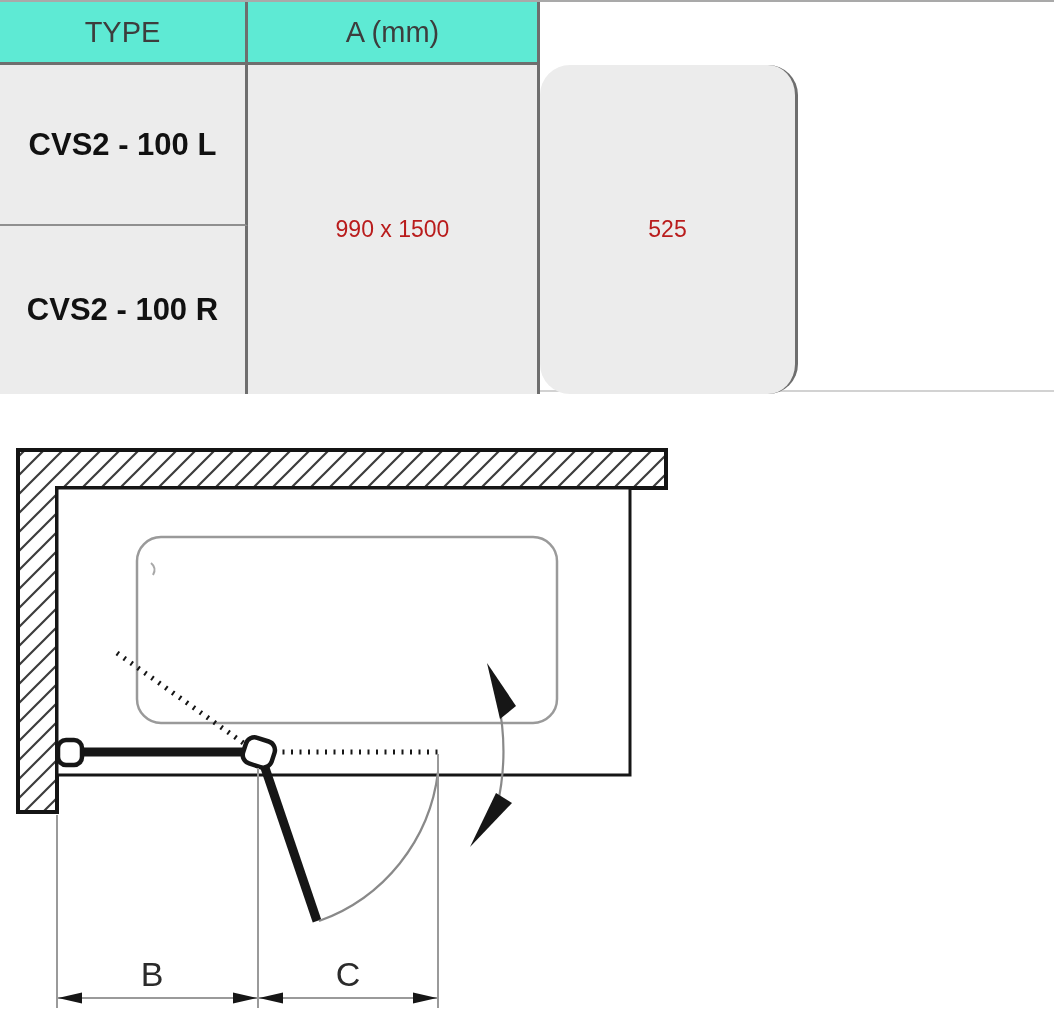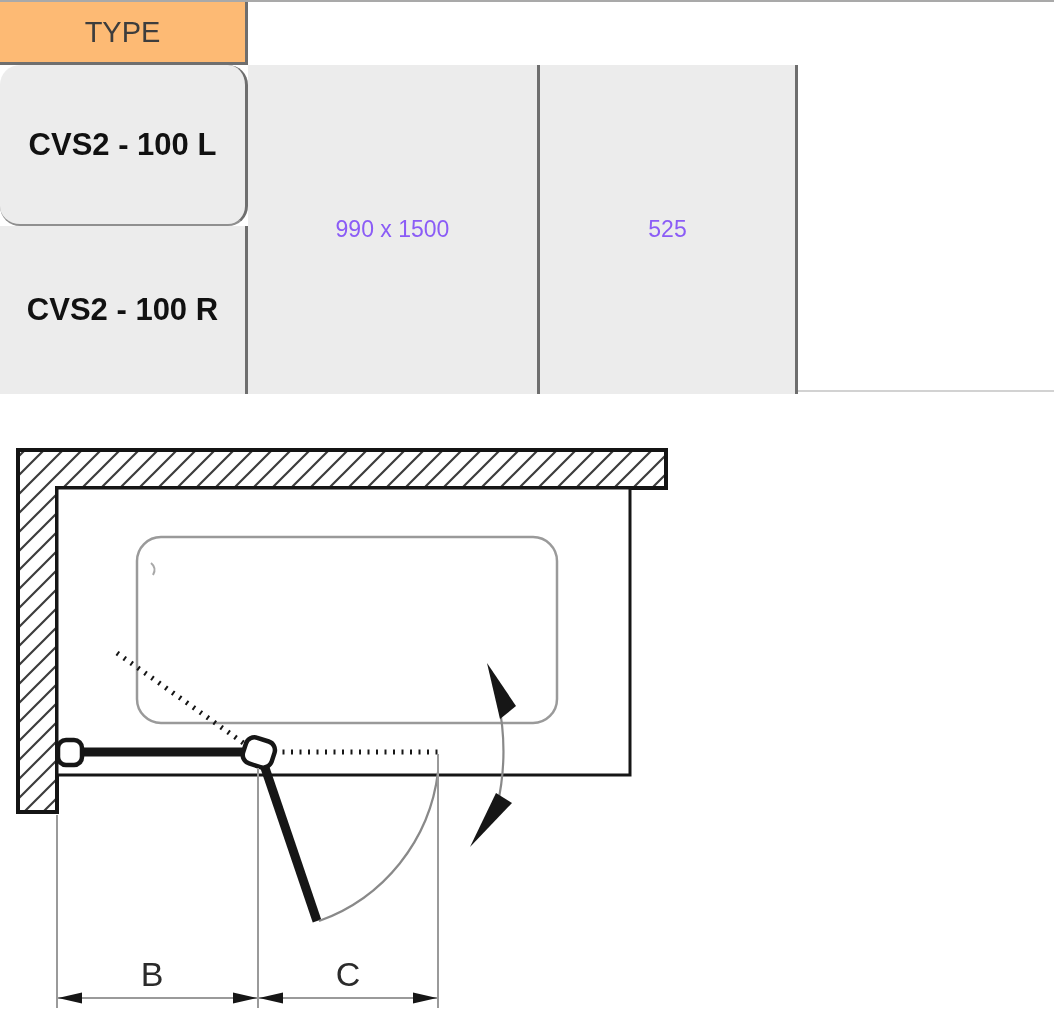--- a/index.html
+++ b/index.html
@@ -15,53 +15,54 @@
     position:absolute;top:0;left:0;
     width:1054px;height:392px;
     display:grid;
     grid-template-columns:248px 292px 258px 256px;
     grid-template-rows:63px 161px 168px;
     box-sizing:border-box;
     border-top:2px solid #a9a9a9;
     border-bottom:2px solid #d2d2d2;
   }
   .th{
-    background:#fdba74;
+    background:#5eead4;
     color:#3d3d3d;
     font-size:29px;
     display:flex;align-items:center;justify-content:center;
     border-bottom:3px solid #6f6f6f;
     box-sizing:border-box;
   }
   .td{
     background:#ececec;
     display:flex;align-items:center;justify-content:center;
     box-sizing:border-box;
   }
   .colsep{border-right:3px solid #6e6e6e;}
   .type-cell{
     grid-column:1;
     font-weight:bold;color:#111;font-size:31px;
   }
-  .type-l{grid-row:2;border-bottom:2px solid #8f8f8f;border-radius:20px;}
+  .type-l{grid-row:2;border-bottom:2px solid #8f8f8f;}
   .type-r{grid-row:3;text-align:center;}
-  .val-cell{color:#8b5cf6;font-size:23px;grid-row:2/4;}
+  .val-cell{color:#b91c1c;font-size:23px;grid-row:2/4;}
   .val-a{grid-column:2;}
-  .val-b{grid-column:3;}
+  .val-b{grid-column:3;border-radius:30px;}
   .val-c{grid-column:4;}
   
   .diagram{position:absolute;left:0;top:440px;}
 </style>
 </head>
 <body>
 
 <div class="screen">
 
   <div class="spec-table">
     <div class="th colsep">TYPE</div>
+    <div class="th colsep">A (mm)</div>
 
     <div class="td type-cell type-l colsep">CVS2 - 100 L</div>
     <div class="td type-cell type-r colsep">CVS2 - 100 R</div>
 
     <div class="td val-cell val-a colsep">990 x 1500</div>
     <div class="td val-cell val-b colsep">525</div>
   </div>
 
   <svg class="diagram" width="1054" height="570" viewBox="0 440 1054 570" xmlns="http://www.w3.org/2000/svg">
 

